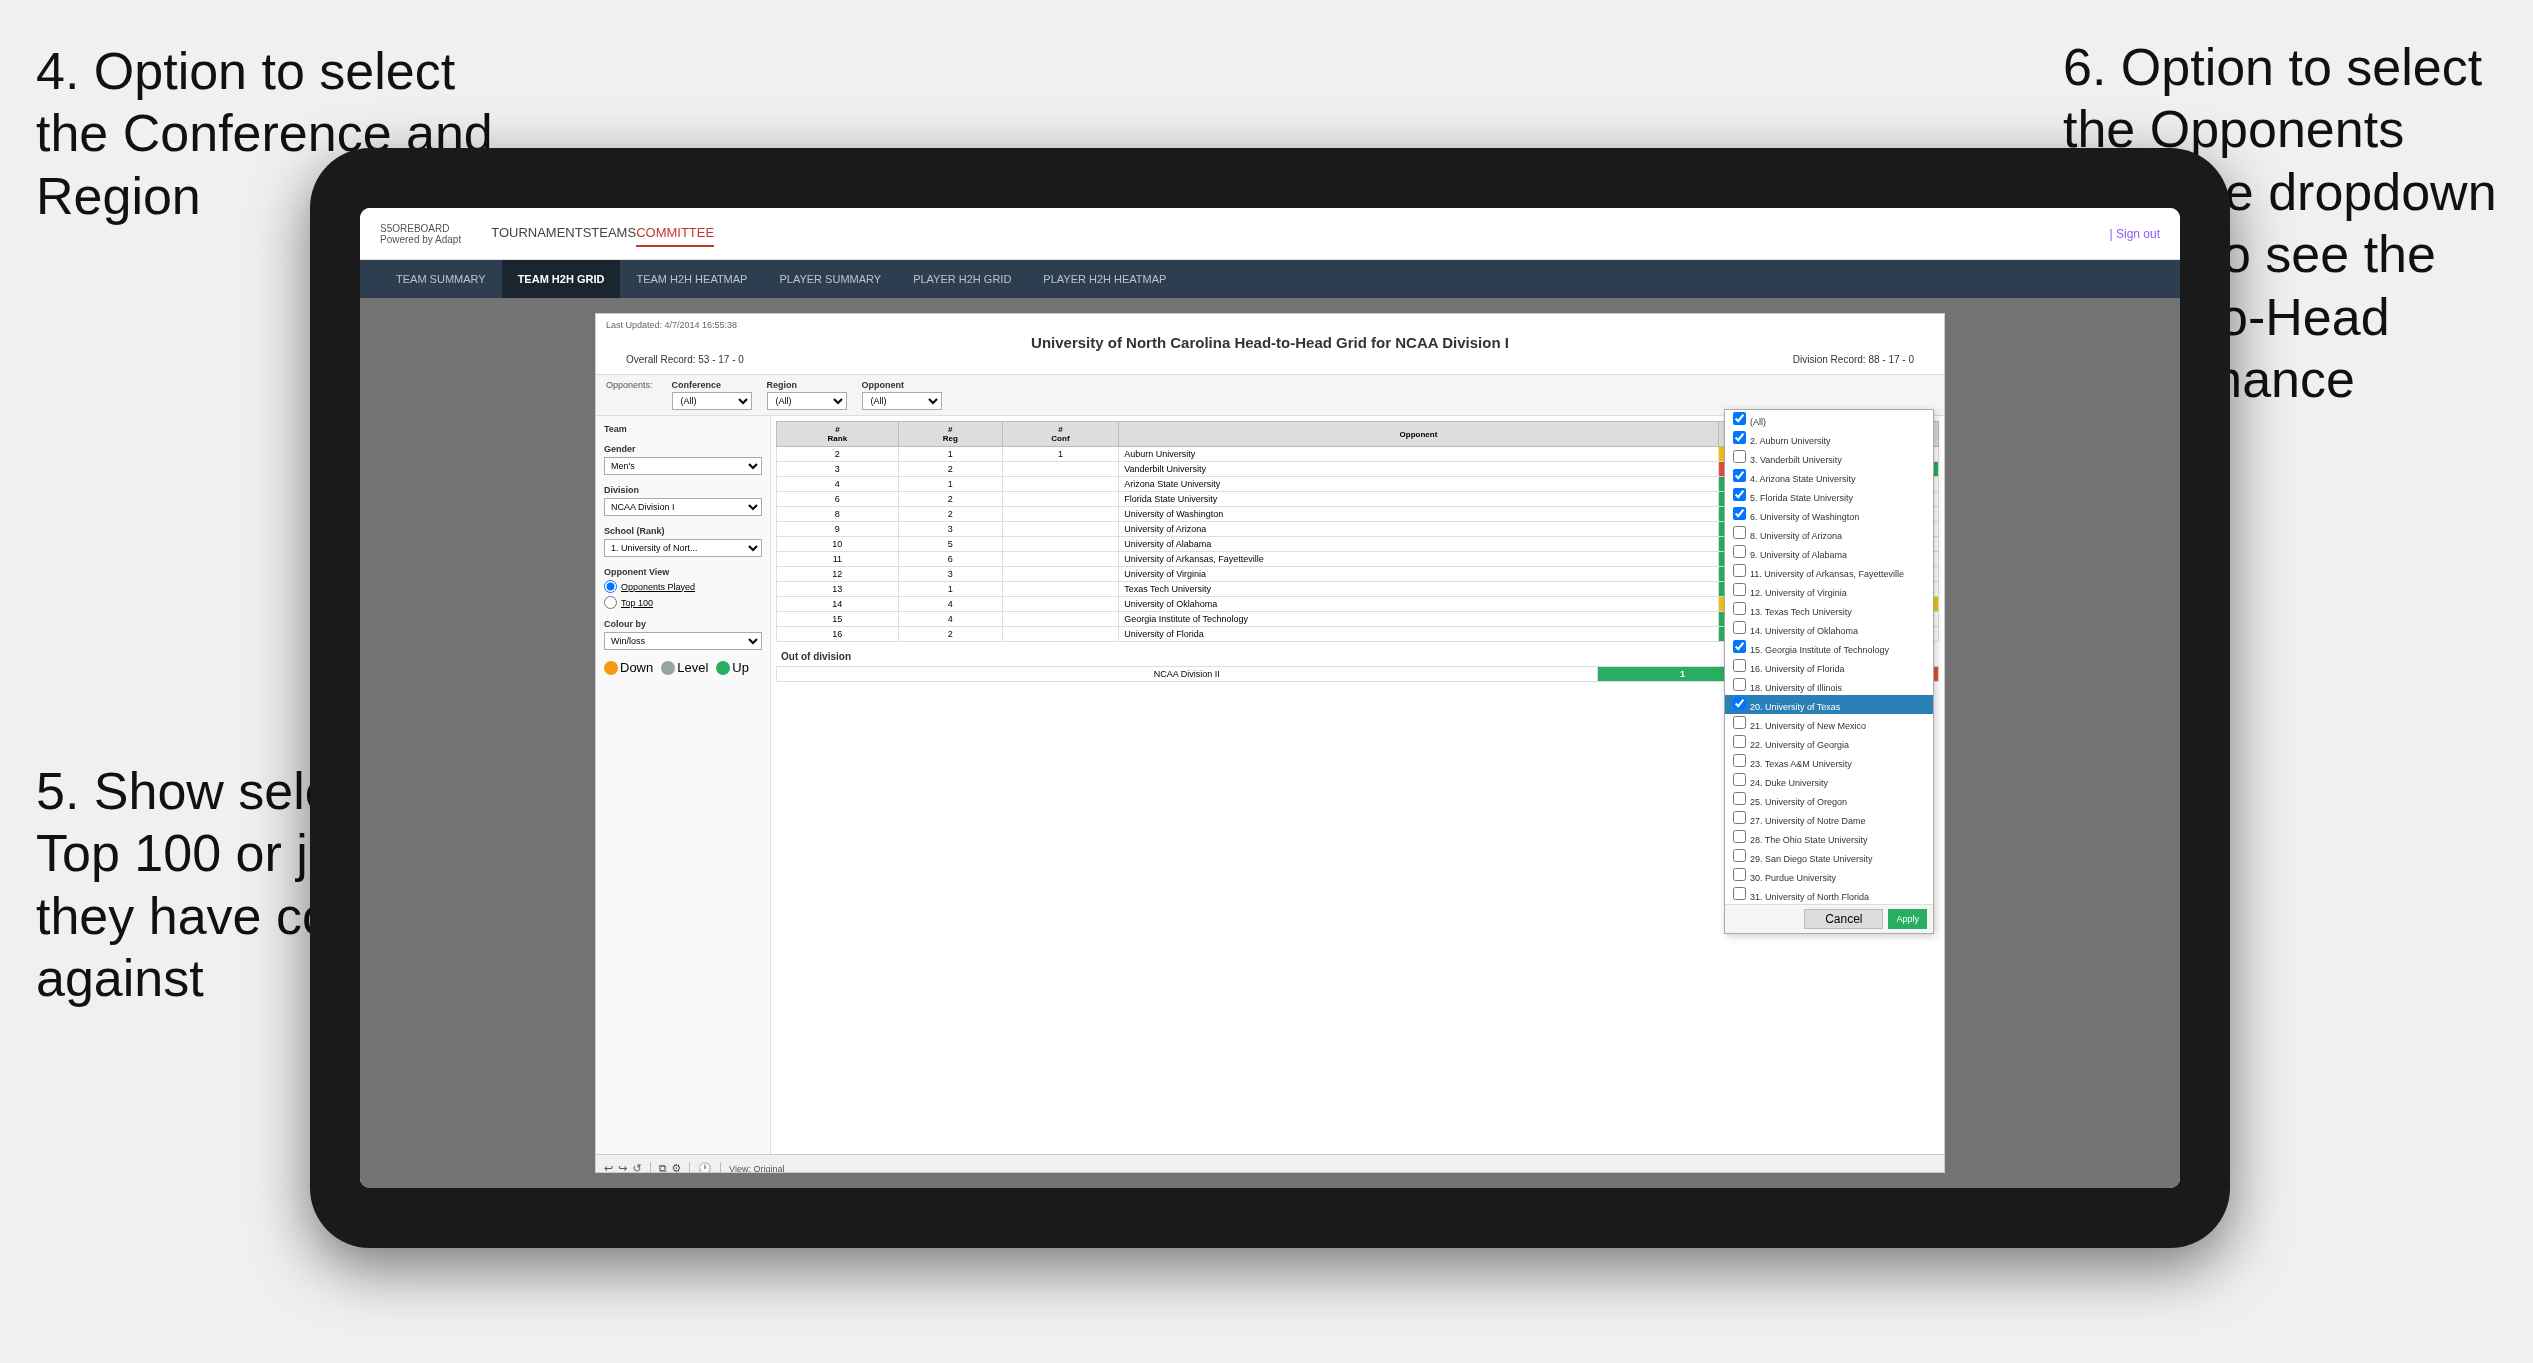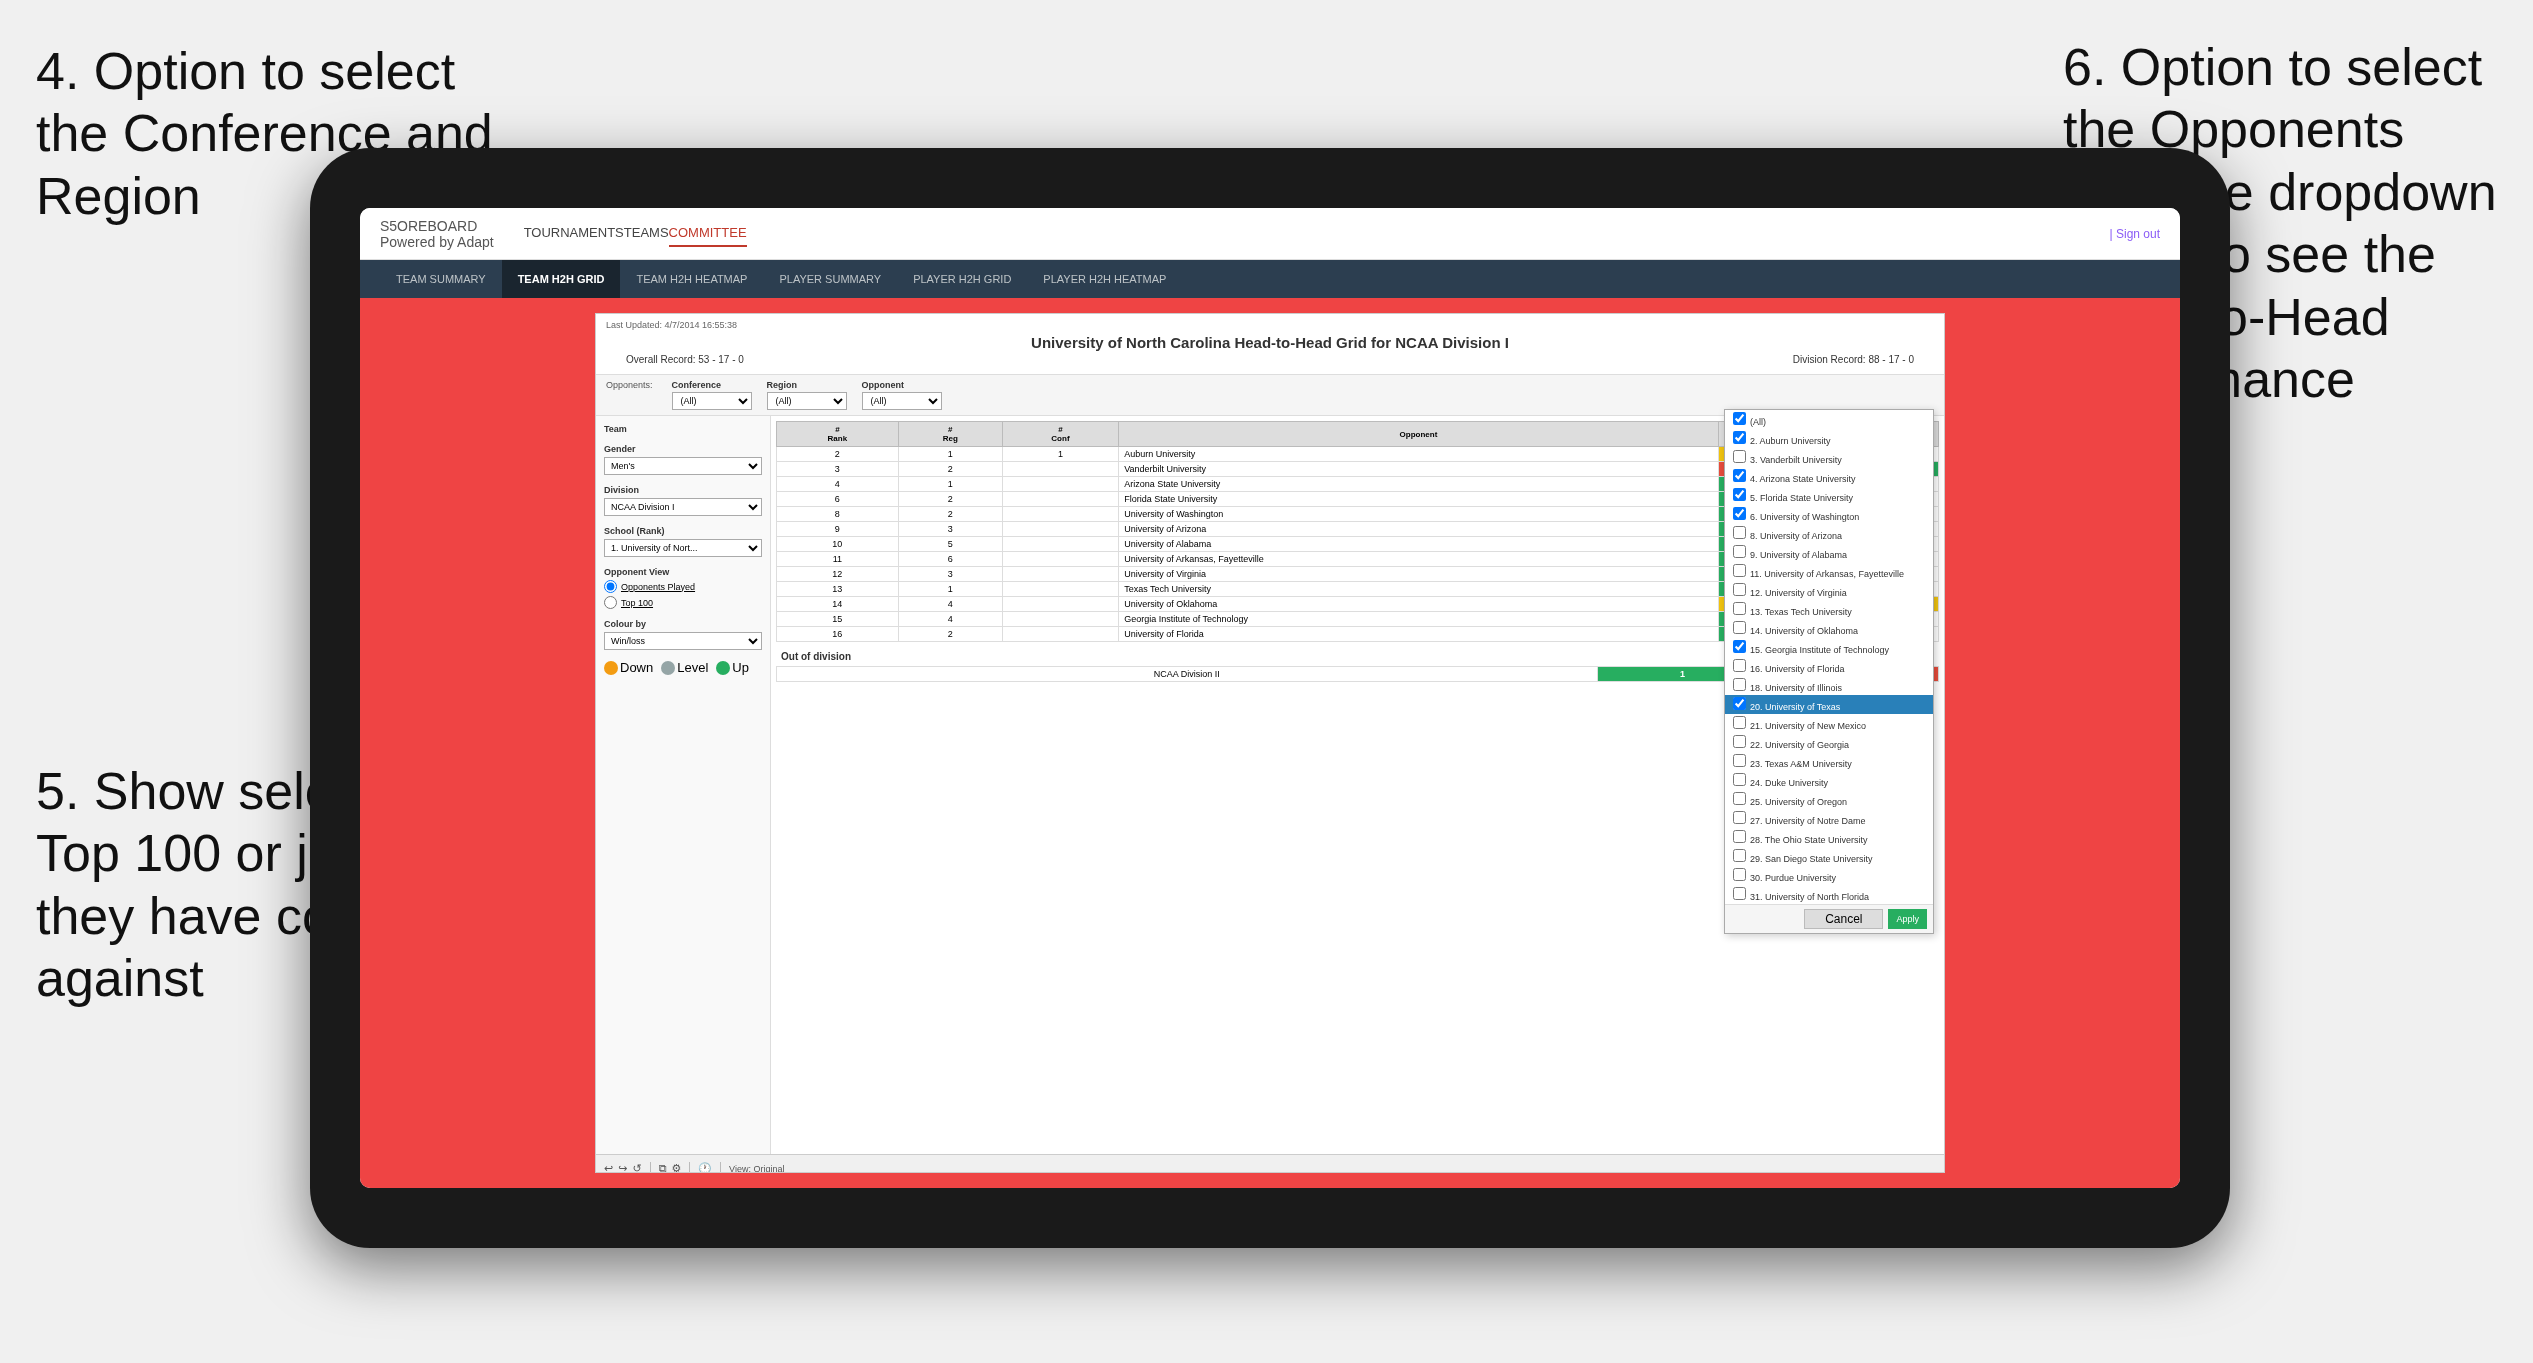--- a/index.html
+++ b/index.html
@@ -87,21 +87,21 @@
 
     .logo {
       font-size: 18px;
       font-weight: 900;
       color: #1a5276;
       letter-spacing: 1px;
       margin-right: 30px;
     }
 
     .logo span {
-      font-size: 14px;
+      font-size: 10px;
       display: block;
       color: #555;
       font-weight: 400;
       letter-spacing: 0;
     }
 
     .nav-items {
       display: flex;
       font-size: 13px;
       color: #333;
@@ -149,21 +149,21 @@
 
     .subnav-item.active {
       background: #1a252f;
       color: #fff;
       font-weight: bold;
     }
 
     
     .main-content {
       flex: 1;
-      background: #ef4444;
+      background: #737373;
       display: flex;
       flex-direction: column;
       align-items: center;
       padding: 15px;
       overflow: hidden;
     }
 
     
     .report-container {
       background: #fff;

